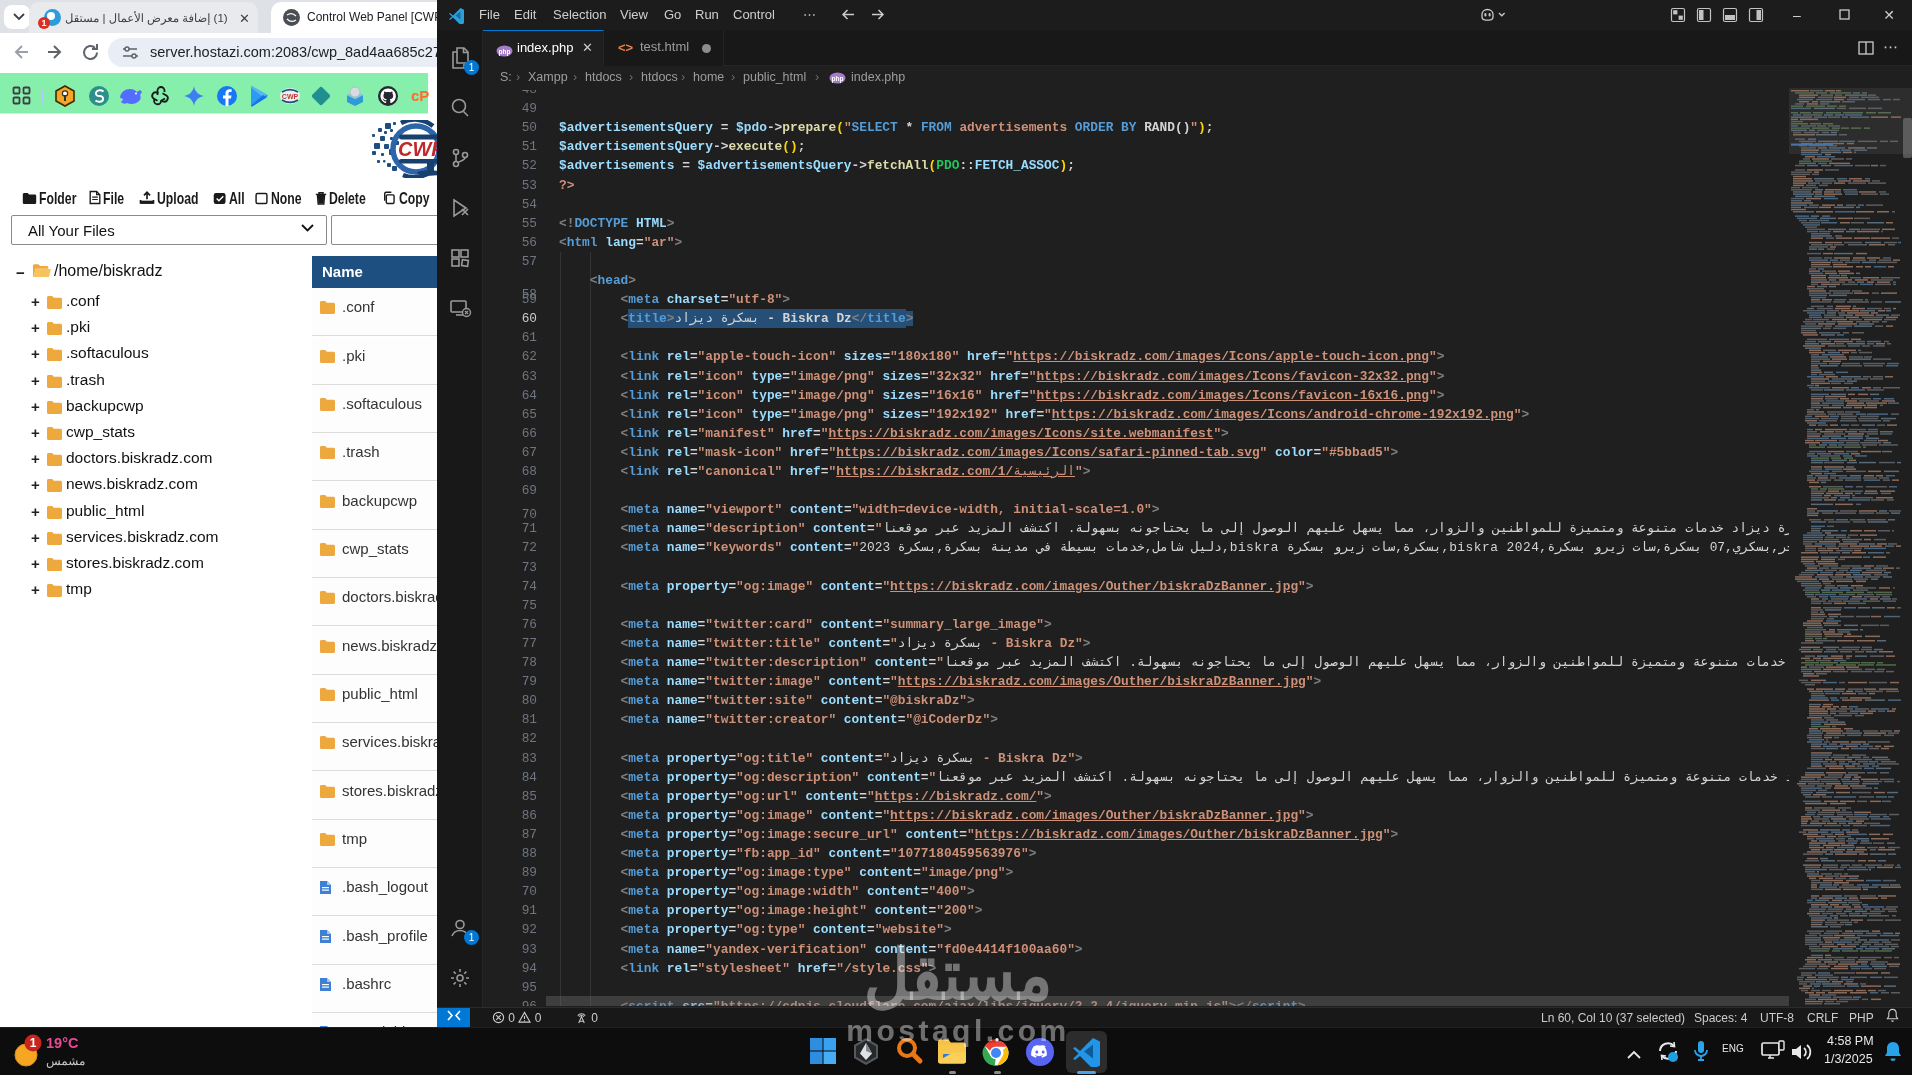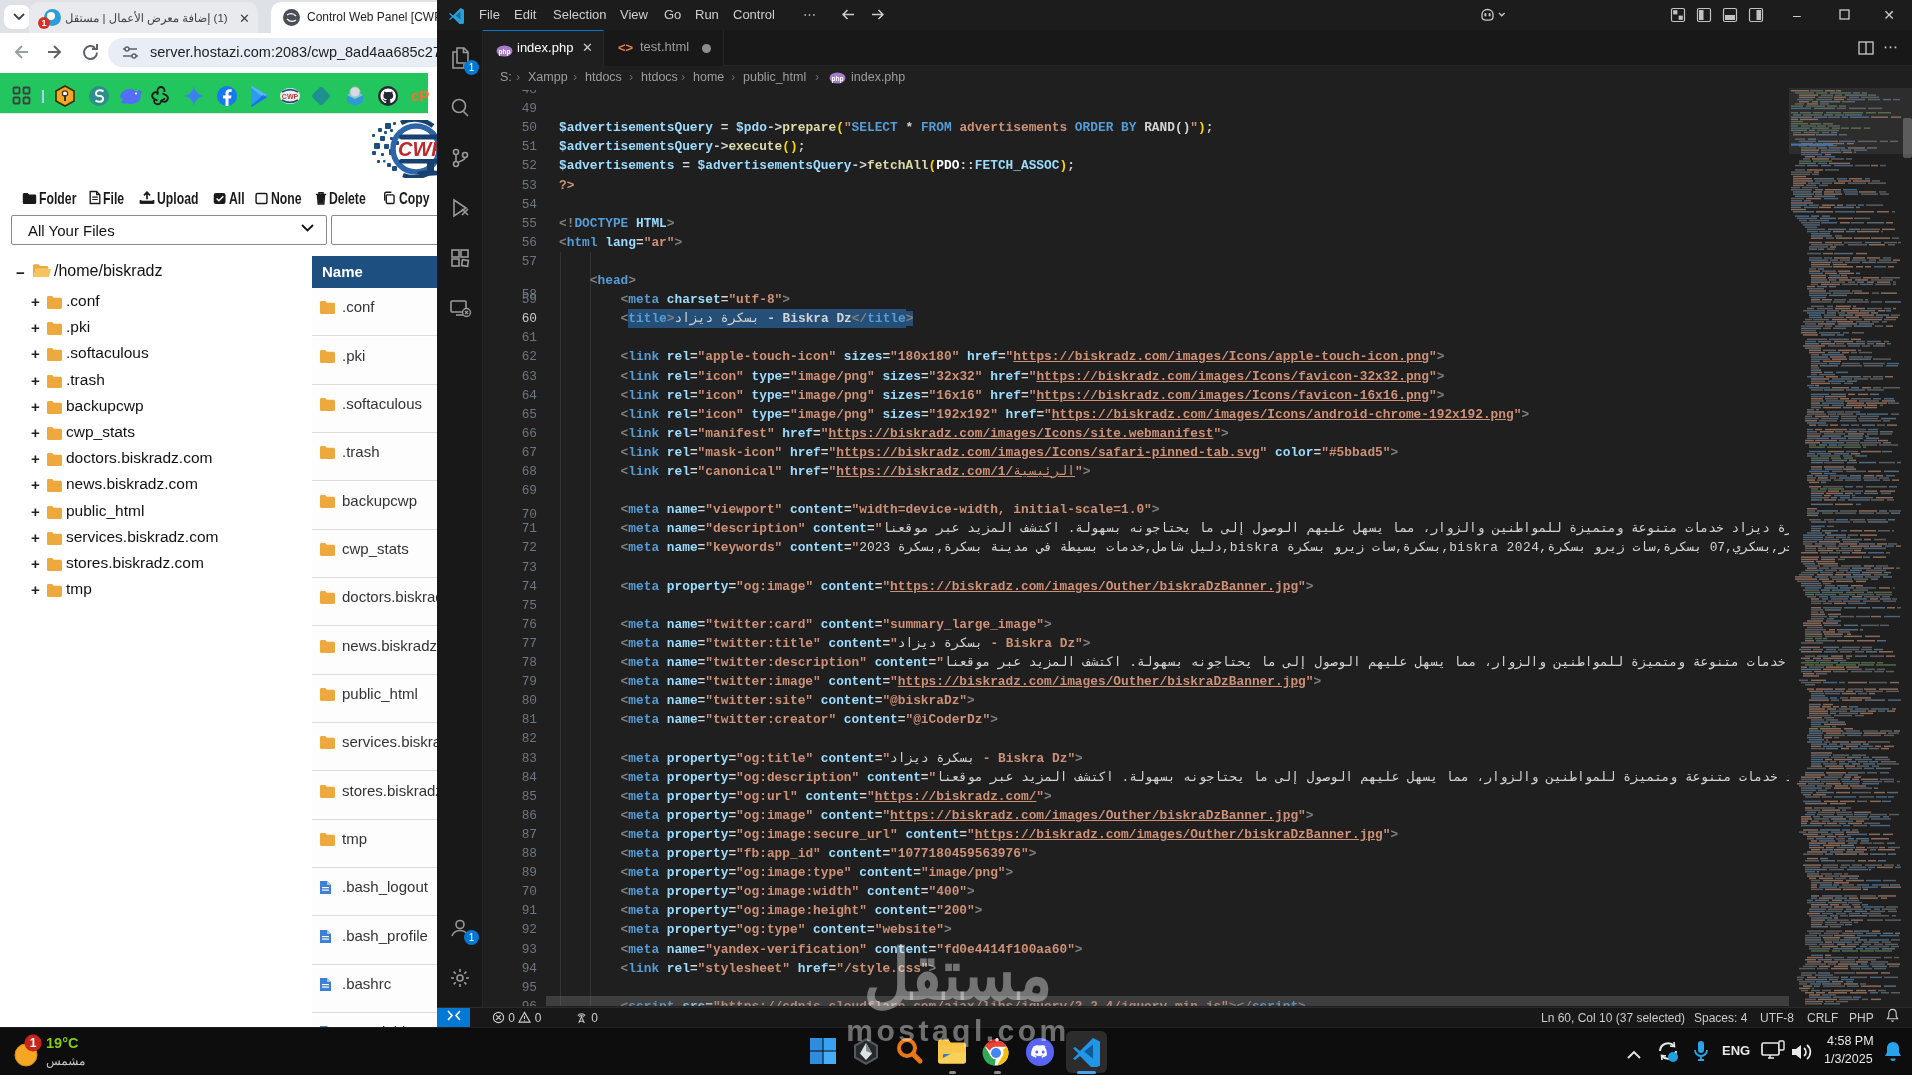--- a/index.html
+++ b/index.html
@@ -15,21 +15,21 @@
 .tabx{position:absolute;right:8px;top:9px;font-size:13px;color:#3c4043}
 .tab2{position:absolute;left:271px;top:2px;width:300px;height:31px;background:#fff;border-radius:10px 10px 0 0}
 .tab2fav{position:absolute;left:12px;top:7px;width:17px;height:17px;border-radius:50%;background:#4a4f55}
 .tab2fav svg{position:absolute;left:2px;top:2px}
 .tab2t{position:absolute;left:36px;top:8px;font-size:12px;color:#202124;white-space:nowrap}
 #toolbar{position:absolute;left:0;top:33px;width:437px;height:40px;background:#fff}
 .navic{position:absolute;top:9px;width:22px;height:22px}
 #omni{position:absolute;left:108px;top:5px;width:520px;height:29px;border-radius:15px;background:#e9eef6}
 #omni .tune{position:absolute;left:14px;top:6px}
 #omni .url{position:absolute;left:42px;top:6px;font-size:14.5px;color:#202124;white-space:nowrap}
-#bookbar{position:absolute;left:0;top:73px;width:428px;height:41px;background:#22c55e;border-bottom:1px solid #e4e4e4}
+#bookbar{position:absolute;left:0;top:73px;width:428px;height:41px;background:#86efac;border-bottom:1px solid #e4e4e4}
 .bmic{position:absolute;top:12px;width:24px;height:22px}
 #appsgrid{position:absolute;left:12px;top:13px}
 .bmsep{position:absolute;left:42px;top:17px;width:2px;height:13px;background:#aecbfa}
 
 #cwplogo{position:absolute;left:386px;top:120px;width:120px;height:52px}
 .fmbtn{position:absolute;top:189px;height:24px;color:#1a1a1a;white-space:nowrap}
 .fmbtn svg{vertical-align:-2px}
 .fmlab{display:inline-block;font-size:17px;font-weight:bold;transform:scaleX(0.72);transform-origin:0 50%;letter-spacing:0px;vertical-align:0px}
 #seldrop{position:absolute;left:11px;top:215px;width:316px;height:30px;border:1px solid #8a8a8a;background:#fff;border-radius:2px}
 #seldrop .dt{position:absolute;left:16px;top:6px;font-size:15px;color:#111}
@@ -60,21 +60,21 @@
 #tab_a{position:absolute;left:0px;top:0;width:121px;height:36px;background:#1f1f1f;border-top:1.5px solid #0078d4;border-right:1px solid #252525}
 #tab_b{position:absolute;left:121px;top:0;width:120px;height:36px;background:#181818;border-right:1px solid #252525}
 .tabtxt{position:absolute;top:9px;font-size:13px;white-space:nowrap}
 #vcrumb{position:absolute;left:46px;top:66px;width:1429px;height:24px;background:#1f1f1f;color:#9d9d9d;font-size:12.5px}
 #vcrumb .c{position:absolute;top:4px;white-space:nowrap}
 #codewrap{position:absolute;left:46px;top:90px;width:1306px;height:916px;overflow:hidden;background:#1f1f1f}
 .lnum{position:absolute;left:4px;width:50px;text-align:right;font-family:"Liberation Mono",monospace;font-size:12.8px;color:#6e7681;height:19.1px;line-height:19.1px}
 .lnum.cur{color:#cccccc}
 .cl{position:absolute;left:76px;height:19.1px;line-height:19.1px;font-family:"Liberation Mono",monospace;font-size:12.84px;font-weight:bold;white-space:pre}
 .cl .w{color:#d4d4d4}.cl .g{color:#808080}.cl .b{color:#569cd6}.cl .a{color:#9cdcfe}
-.cl .o{color:#ce9178}.cl .f{color:#dcdcaa}.cl .gd{color:#ffd700}.cl .t{color:#ffffff}
+.cl .o{color:#ce9178}.cl .f{color:#dcdcaa}.cl .gd{color:#ffd700}.cl .t{color:#22c55e}
 .cl .u{color:#ce9178;text-decoration:underline}
 .cl .ar{font-weight:normal;letter-spacing:0.5px}
 .sel{background:#264f78}
 .iguide{position:absolute;width:1px;background:#333;top:162px;height:754px}
 #hsb{position:absolute;left:63px;top:906px;width:1243px;height:18px;background:rgba(121,121,121,0.35)}
 #minimap{position:absolute;left:1352px;top:90px;width:115px;height:916px;background:#1f1f1f}
 #mslider{position:absolute;left:1352px;top:88px;width:123px;height:66px;background:rgba(121,121,121,0.16)}
 #vthumb{position:absolute;left:1466px;top:118px;width:9px;height:40px;background:rgba(140,140,140,0.5);border-radius:2px}
 #vstatus{position:absolute;left:0;top:1007px;width:1475px;height:20px;background:#181818;border-top:1px solid #2b2b2b;color:#cccccc;font-size:12px}
 #vremote{position:absolute;left:0;top:0;width:33px;height:20px;background:#0078d4;color:#fff;text-align:center;line-height:19px;font-size:12px}
@@ -2345,21 +2345,21 @@
         </svg></div>
     </div>
   </div>
 <div id="taskbar">
     <div style="position:absolute;left:14px;top:6px"><svg width="40" height="36" viewBox="0 0 40 36">
         <circle cx="12" cy="21" r="11" fill="#f5a623"></circle>
         <circle cx="12" cy="21" r="11" fill="none" stroke="#d98c12" stroke-width="1"></circle>
         <circle cx="19" cy="9" r="8.5" fill="#c8251d"></circle>
         <text x="19" y="13" text-anchor="middle" font-size="12" font-weight="bold" fill="#fff" font-family="Liberation Sans">1</text>
       </svg></div>
-    <div style="position:absolute;left:46px;top:7px;color:#84cc16;font-size:14.5px;font-weight:bold">19°C</div>
+    <div style="position:absolute;left:46px;top:7px;color:#ec4899;font-size:14.5px;font-weight:bold">19°C</div>
     <div style="position:absolute;left:46px;top:26px;color:#c8c8c8;font-size:12px">مشمس</div>
     <div class="tico" style="left:808px"><svg width="30" height="30" viewBox="0 0 30 30">
         <rect x="2" y="2" width="12.5" height="12.5" fill="#2f8de0"></rect>
         <rect x="15.5" y="2" width="12.5" height="12.5" fill="#38a1f0"></rect>
         <rect x="2" y="15.5" width="12.5" height="12.5" fill="#2f8de0"></rect>
         <rect x="15.5" y="15.5" width="12.5" height="12.5" fill="#45aef5"></rect>
       </svg></div>
     <div class="tico" style="left:851px"><svg width="30" height="30" viewBox="0 0 30 30">
         <polygon points="15,2 27,9 27,22 15,29 3,22 3,9" fill="#55595e"></polygon>
         <polygon points="15,4.5 25,10.3 25,20.7 15,26.5 5,20.7 5,10.3" fill="#26292c"></polygon>
@@ -2406,21 +2406,21 @@
         <path d="M18 2v6h-6" fill="none" stroke="#e8e8e8" stroke-width="0"></path>
         <path d="M18 4l.5 4.5L14 8" stroke="#e8e8e8" stroke-width="1.6" fill="none"></path>
         <path d="M6 22l-.5-4.5L10 18" stroke="#e8e8e8" stroke-width="1.6" fill="none"></path>
         <circle cx="17" cy="19" r="5" fill="#1e9fe0"></circle>
       </svg></div>
     <div style="position:absolute;left:1692px;top:11px"><svg width="18" height="26" viewBox="0 0 18 26">
         <rect x="6" y="2" width="6" height="12" rx="3" fill="#2ba3e8"></rect>
         <path d="M3 11a6 6 0 0012 0" stroke="#2ba3e8" stroke-width="1.8" fill="none"></path>
         <path d="M9 17v4M6 21h6" stroke="#2ba3e8" stroke-width="1.8"></path>
       </svg></div>
-    <div class="trayt" style="left:1722px;top:15px;font-weight:bold;font-size:13px">ENG</div>
+    <div class="trayt" style="left:1722px;top:15px;font-weight:normal;font-size:10px">ENG</div>
     <div style="position:absolute;left:1760px;top:12px"><svg width="26" height="24" viewBox="0 0 26 24">
         <rect x="2" y="3" width="17" height="12" rx="1.5" fill="none" stroke="#e8e8e8" stroke-width="1.7"></rect>
         <path d="M8 18h6M10 15v3" stroke="#e8e8e8" stroke-width="1.5"></path>
         <rect x="19" y="1" width="5" height="9" rx="1" fill="#0d0d0d" stroke="#e8e8e8" stroke-width="1.4"></rect>
       </svg></div>
     <div style="position:absolute;left:1790px;top:13px"><svg width="24" height="22" viewBox="0 0 24 22">
         <path d="M2 8v6h4l5 4V4L6 8z" fill="#e8e8e8"></path>
         <path d="M14 7a5 5 0 010 8M17 4a9 9 0 010 14" stroke="#e8e8e8" stroke-width="1.7" fill="none"></path>
       </svg></div>
     <div class="trayt" style="left:1827px;top:6px;text-align:right;width:45px">4:58 PM</div>

